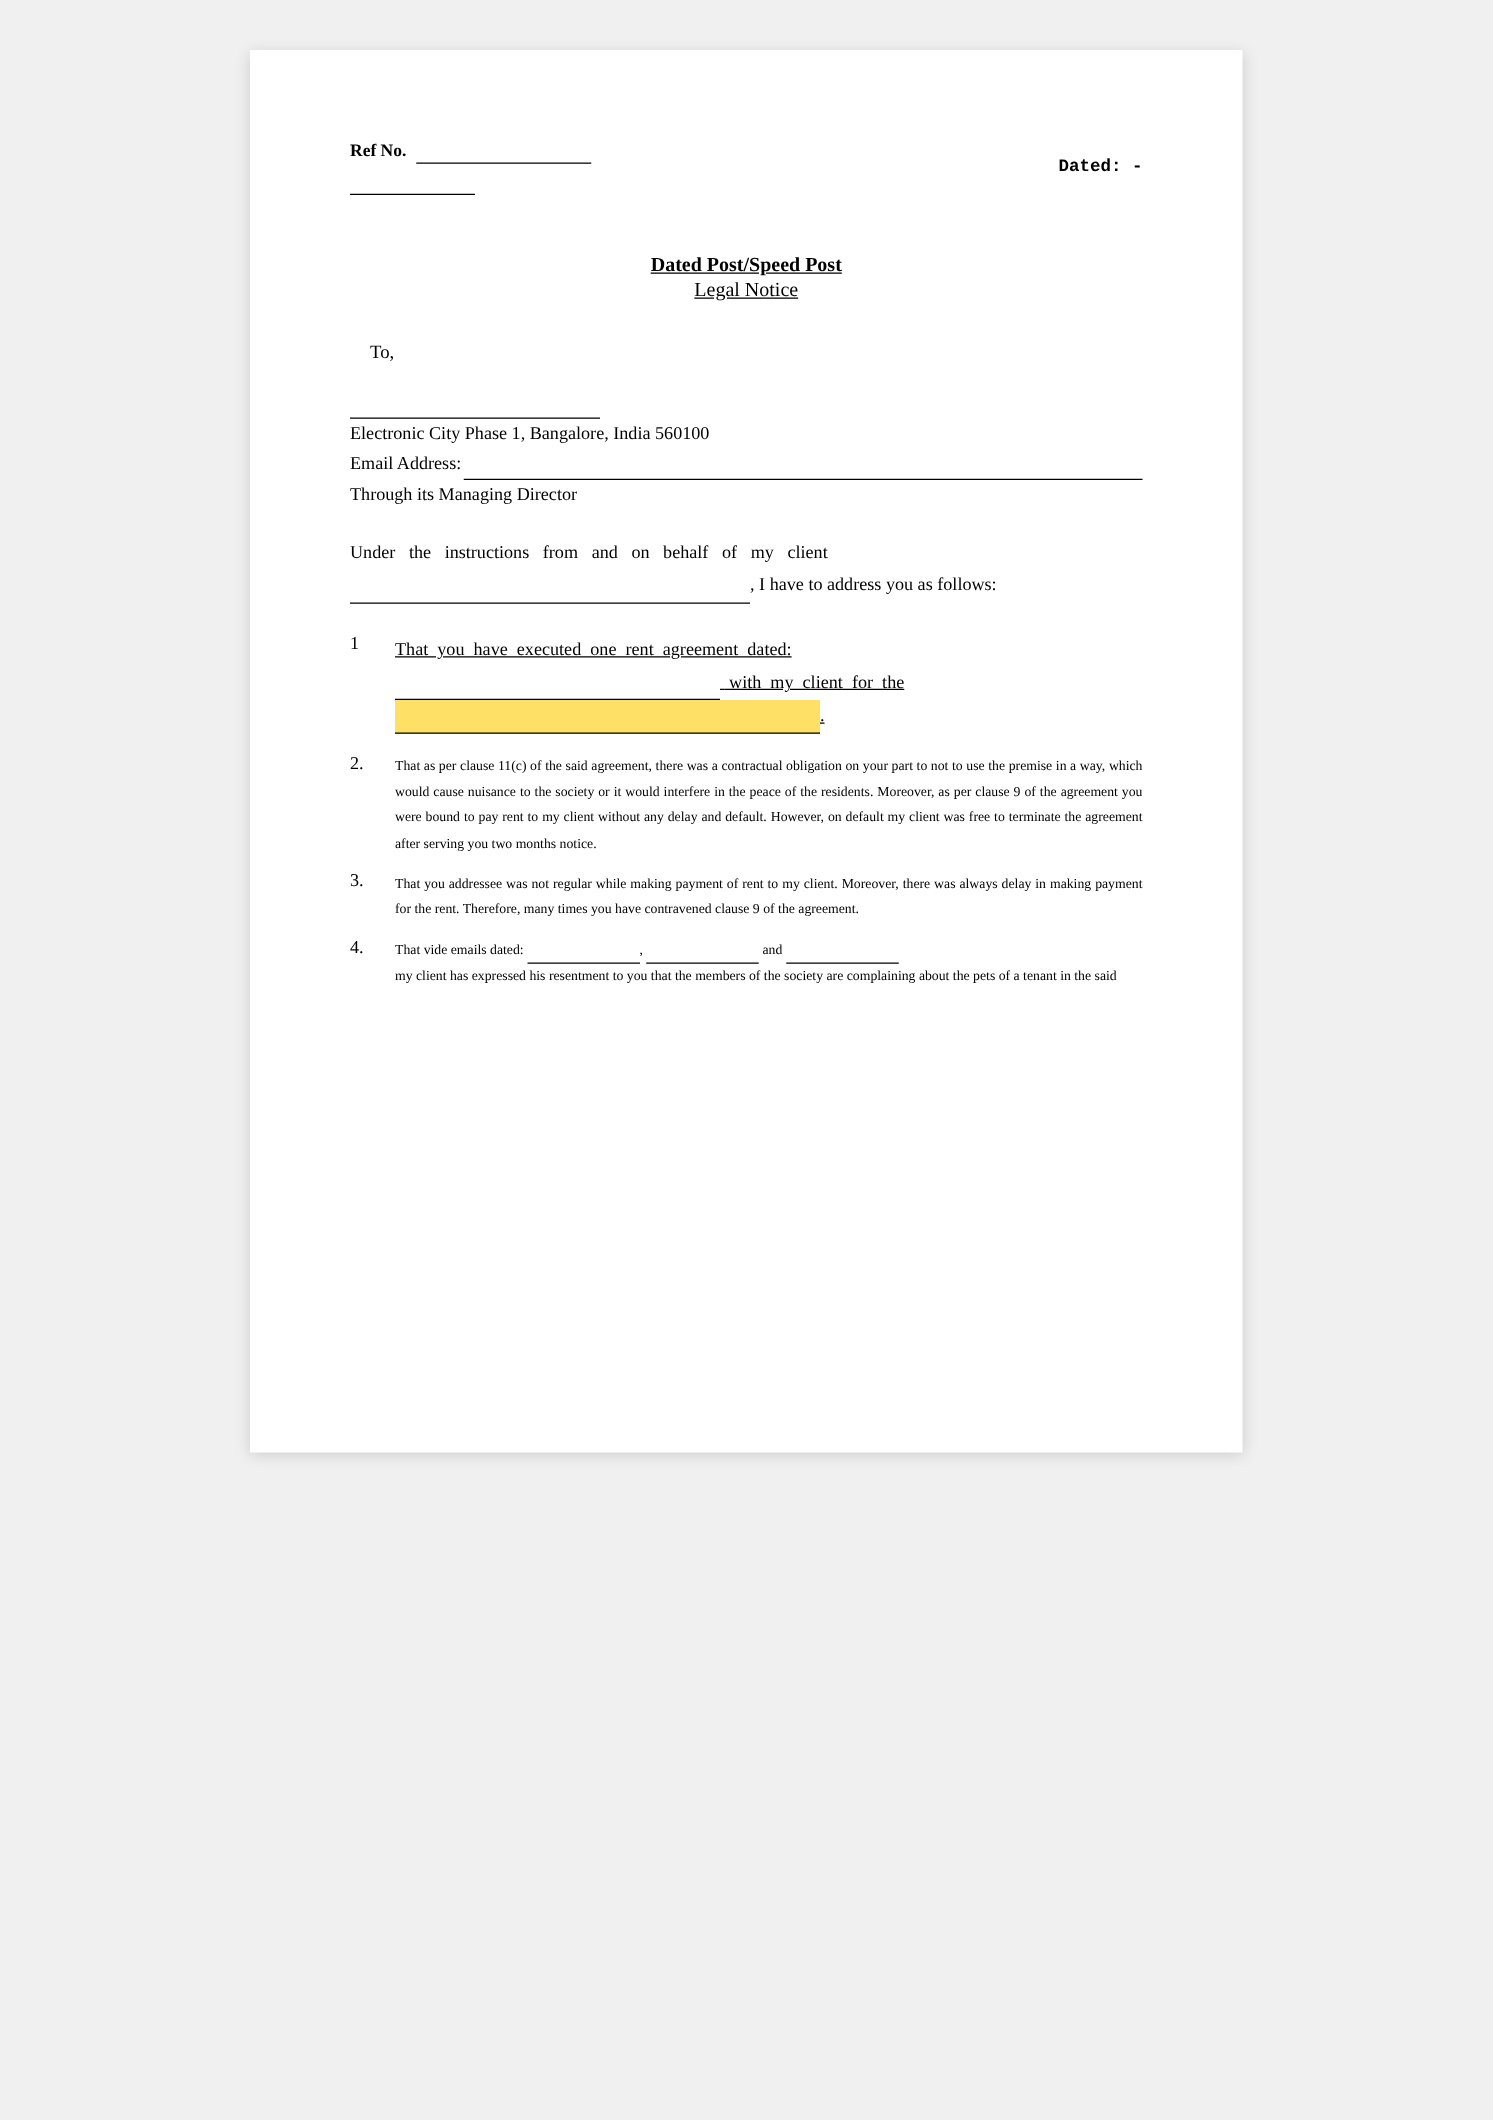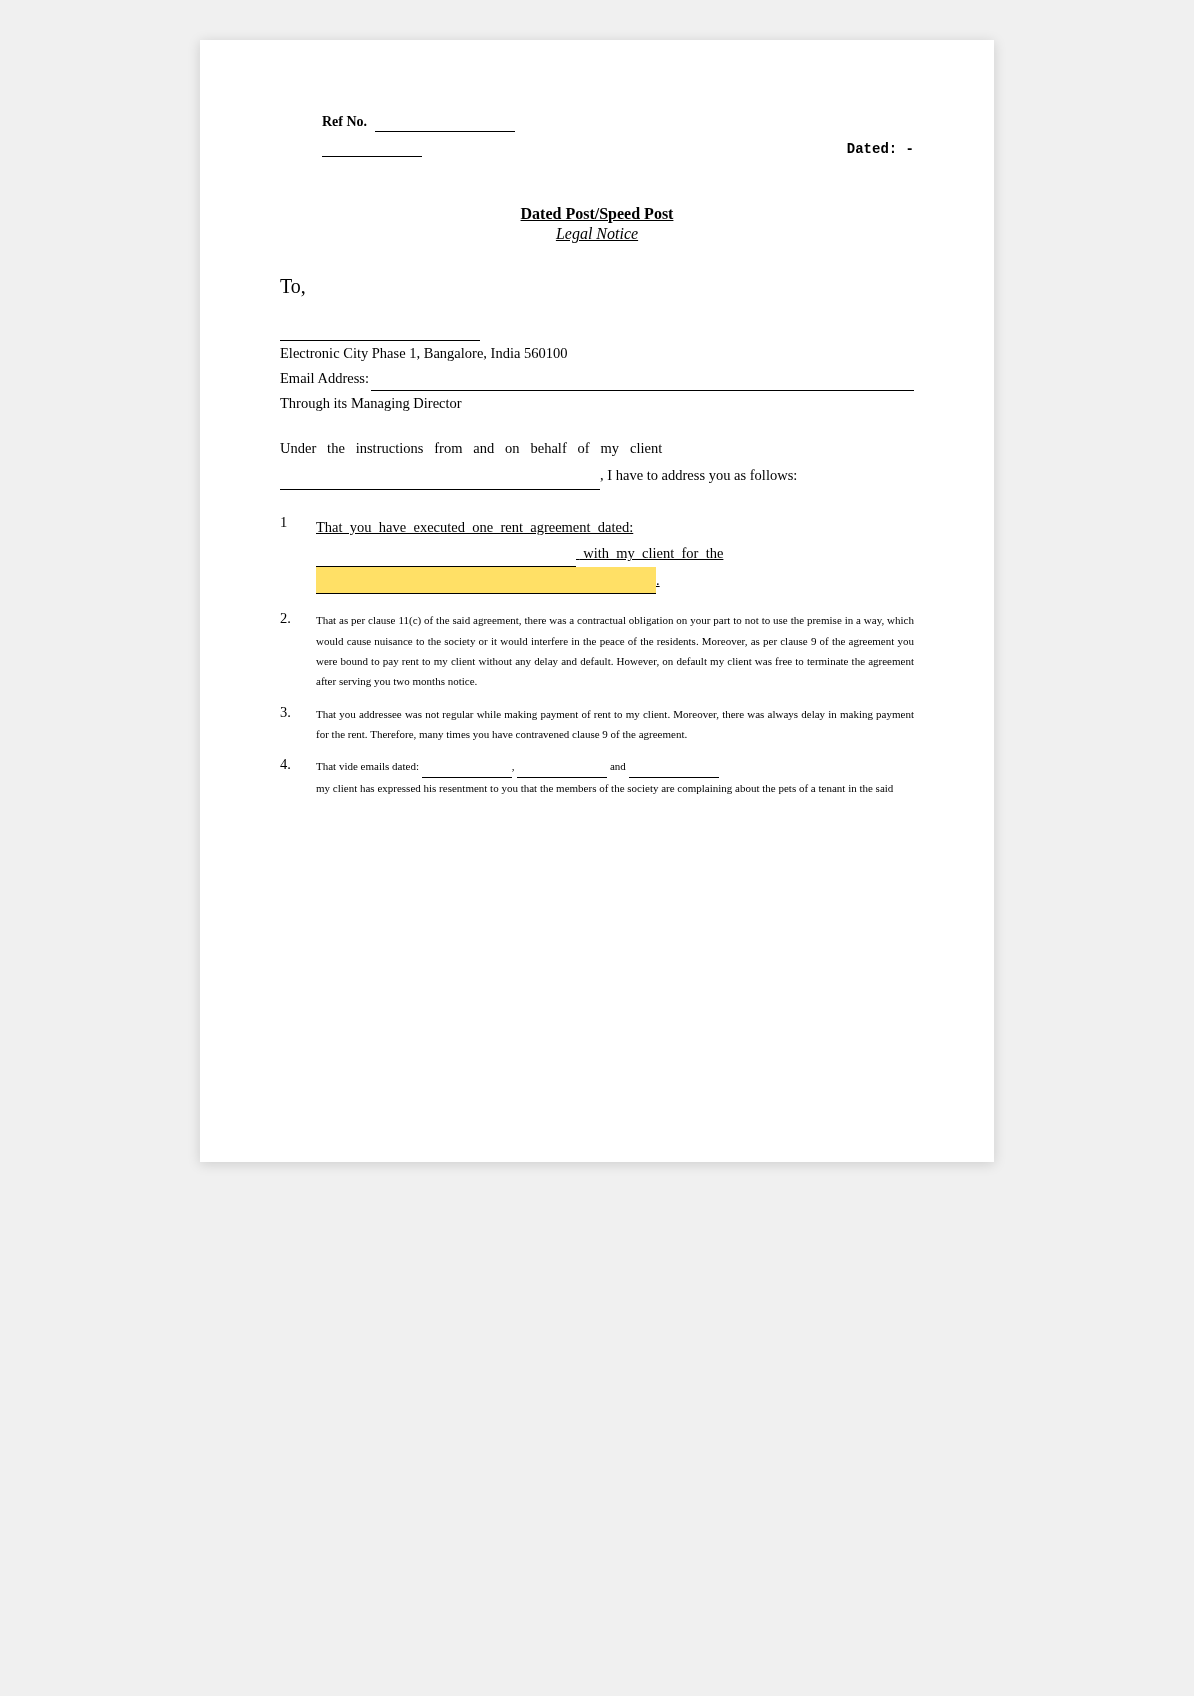--- a/index.html
+++ b/index.html
@@ -23,23 +23,22 @@
       background: #ffffff;
       padding: 72px 80px 72px 80px;
       margin: 40px auto;
       box-shadow: 0 2px 12px rgba(0,0,0,0.15);
       position: relative;
     }
 
     .header-row {
       display: flex;
       justify-content: space-between;
-      align-items: flex-end;
+      align-items: center;
       margin-bottom: 6px;
-      margin-left: 42px;
     }
 
     .ref-no {
       font-size: 14px;
       font-weight: bold;
     }
 
     .ref-line {
       border-bottom: 1.5px solid #000;
       display: inline-block;
@@ -69,29 +68,29 @@
 
     .center-title .main-title {
       font-size: 16px;
       font-weight: bold;
       text-decoration: underline;
       display: block;
     }
 
     .center-title .sub-title {
       font-size: 16px;
-      font-style: italic;
       text-decoration: underline;
       display: block;
       margin-top: 2px;
     }
 
     .to-section {
       margin-bottom: 18px;
-      font-size: 20px;
+      font-size: 15px;
+      margin-left: 16px;
     }
 
     .underline-blank {
       border-bottom: 1.5px solid #000;
       display: inline-block;
       min-width: 200px;
     }
 
     .address-block {
       margin-top: 16px;

